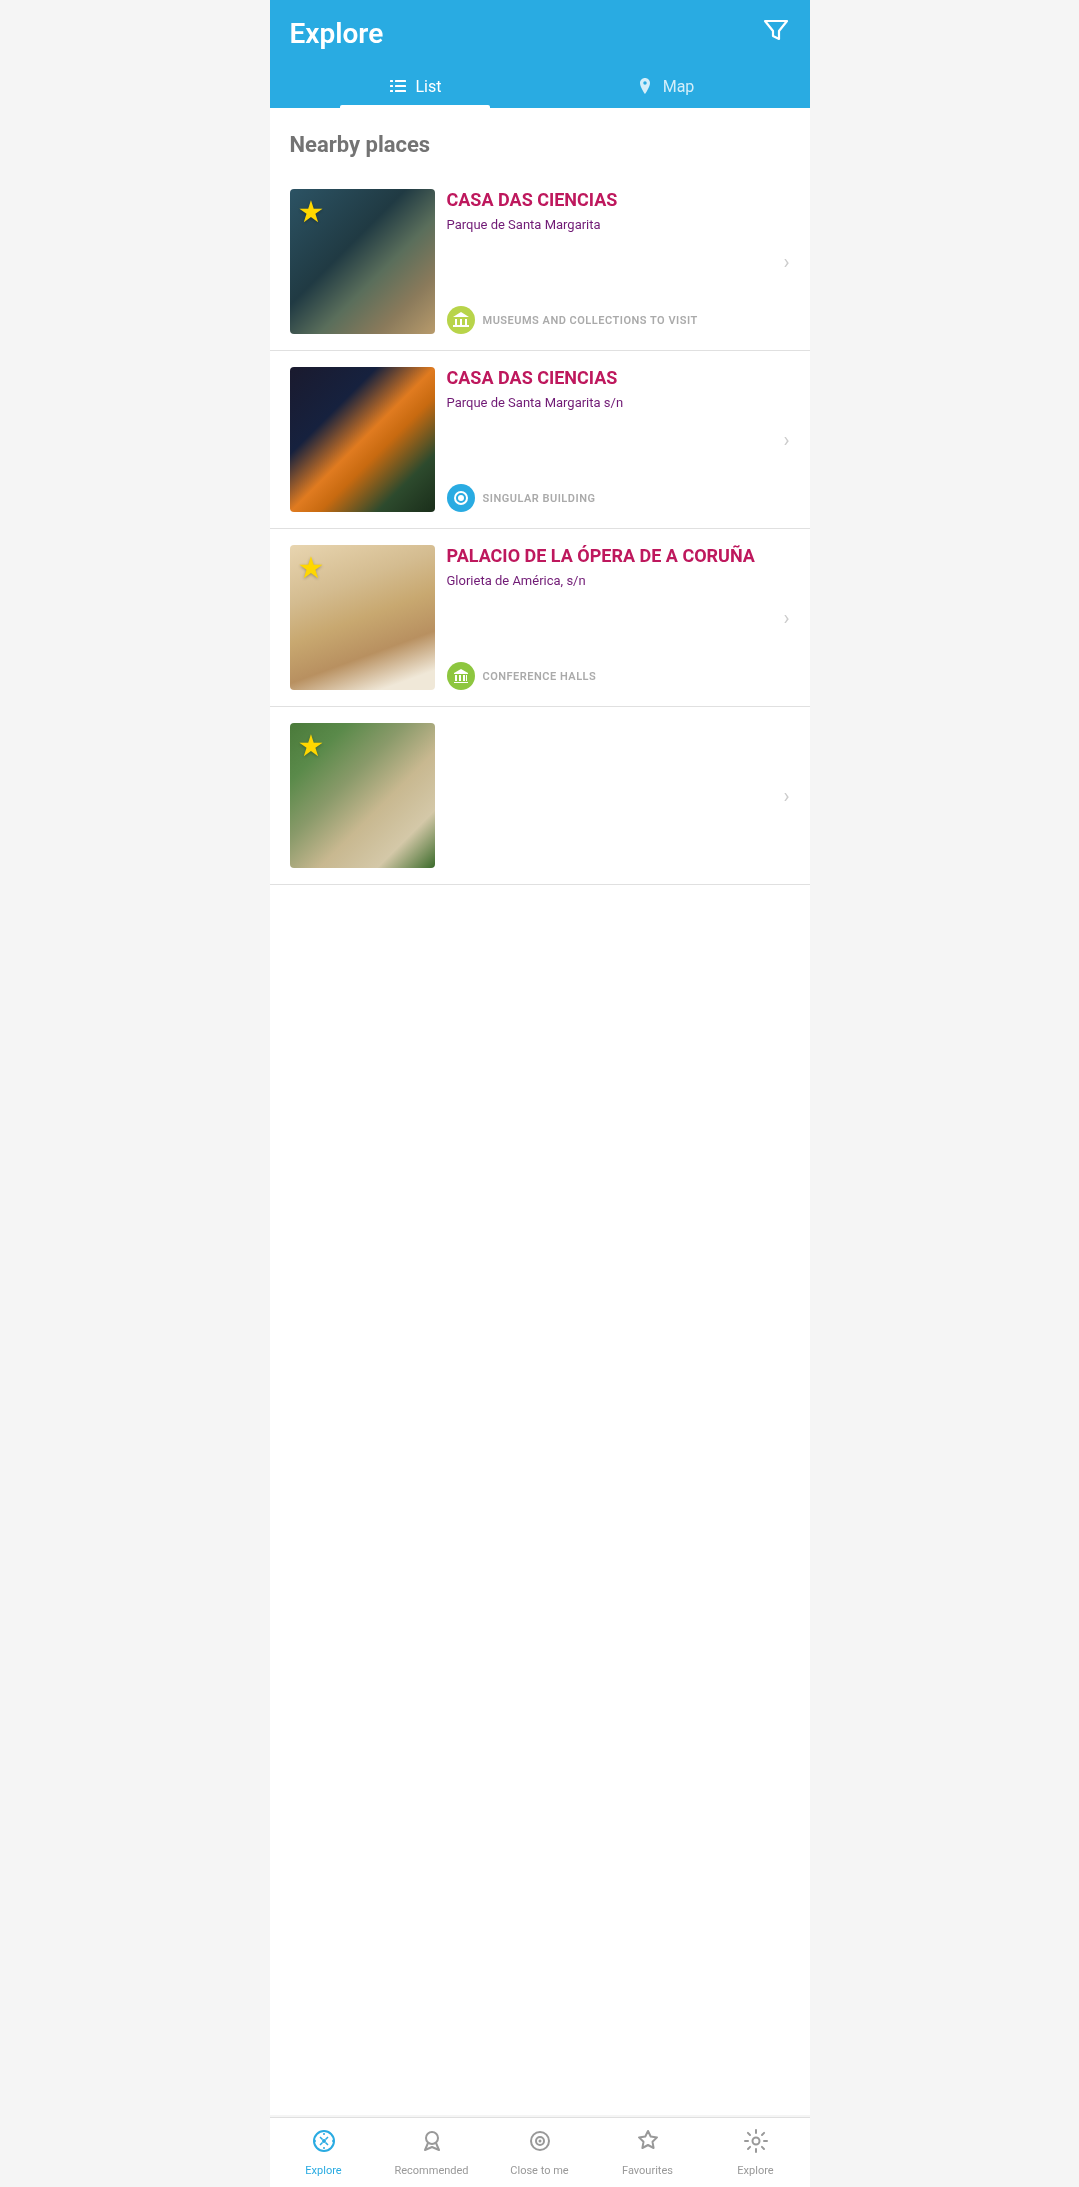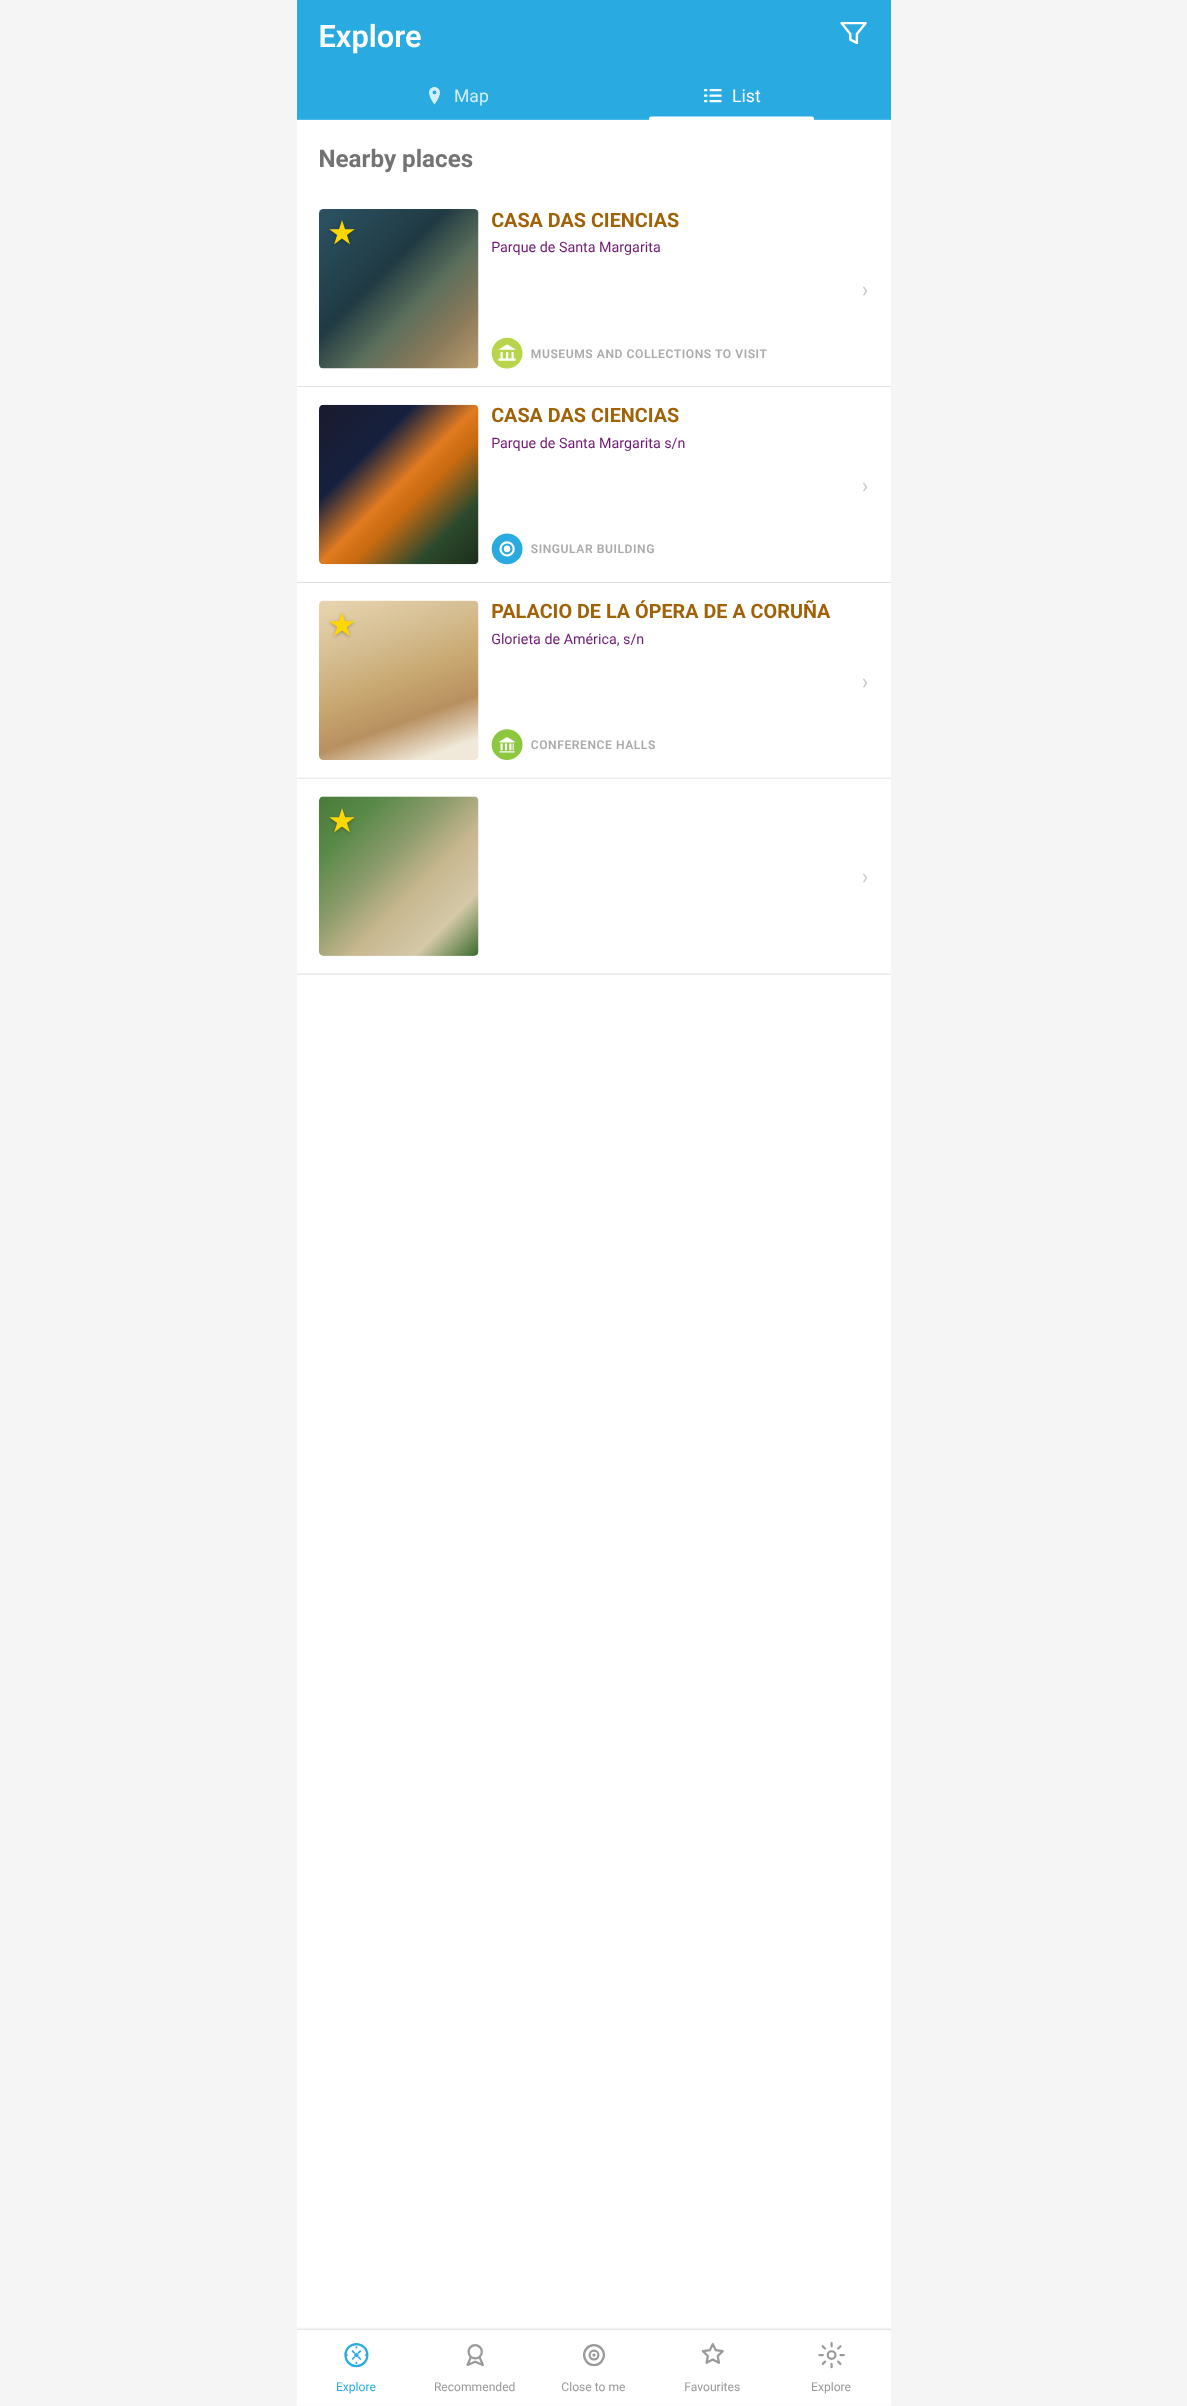--- a/index.html
+++ b/index.html
@@ -126,21 +126,21 @@
     .place-info {
       flex: 1;
       padding: 0 12px;
       display: flex;
       flex-direction: column;
       justify-content: flex-start;
     }
     .place-name {
       font-size: 18px;
       font-weight: 700;
-      color: #a16207;
+      color: #be185d;
       text-transform: uppercase;
       line-height: 1.2;
       margin-bottom: 6px;
     }
     .place-address {
       font-size: 13px;
       color: #701a75;
       margin-bottom: auto;
     }
     .place-category {
@@ -219,38 +219,38 @@
   <div class="header-top">
     <span class="header-title">Explore</span>
     <span class="filter-icon">
       
       <svg width="28" height="28" viewBox="0 0 28 28" fill="none" xmlns="http://www.w3.org/2000/svg">
         <path d="M3 5h22l-8 10v8l-6-3V15L3 5z" stroke="white" stroke-width="2.2" stroke-linejoin="round" fill="none"></path>
       </svg>
     </span>
   </div>
   <div class="tab-bar">
-    <div class="tab">
-
-      <svg width="20" height="20" viewBox="0 0 20 20" fill="none" xmlns="http://www.w3.org/2000/svg">
-        <path d="M10 2C7.24 2 5 4.24 5 7c0 4.25 5 11 5 11s5-6.75 5-11c0-2.76-2.24-5-5-5zm0 6.75A1.75 1.75 0 1 1 10 5.25a1.75 1.75 0 0 1 0 3.5z" fill="rgba(255,255,255,0.8)"></path>
-      </svg>
-      <span>Map</span>
-    </div>
     <div class="tab active">
 
       <svg width="20" height="20" viewBox="0 0 20 20" fill="white" xmlns="http://www.w3.org/2000/svg">
         <rect x="2" y="4" width="3" height="2" rx="0.5"></rect>
         <rect x="7" y="4" width="11" height="2" rx="0.5"></rect>
         <rect x="2" y="9" width="3" height="2" rx="0.5"></rect>
         <rect x="7" y="9" width="11" height="2" rx="0.5"></rect>
         <rect x="2" y="14" width="3" height="2" rx="0.5"></rect>
         <rect x="7" y="14" width="11" height="2" rx="0.5"></rect>
       </svg>
       <span>List</span>
+    </div>
+    <div class="tab">
+
+      <svg width="20" height="20" viewBox="0 0 20 20" fill="none" xmlns="http://www.w3.org/2000/svg">
+        <path d="M10 2C7.24 2 5 4.24 5 7c0 4.25 5 11 5 11s5-6.75 5-11c0-2.76-2.24-5-5-5zm0 6.75A1.75 1.75 0 1 1 10 5.25a1.75 1.75 0 0 1 0 3.5z" fill="rgba(255,255,255,0.8)"></path>
+      </svg>
+      <span>Map</span>
     </div>
   </div>
 </header>
 
 <main class="content">
   <h2 class="section-title">Nearby places</h2>
 
   <div class="place-item">
     <div class="place-image-wrap">
       <div class="place-image img-casa1"></div>

